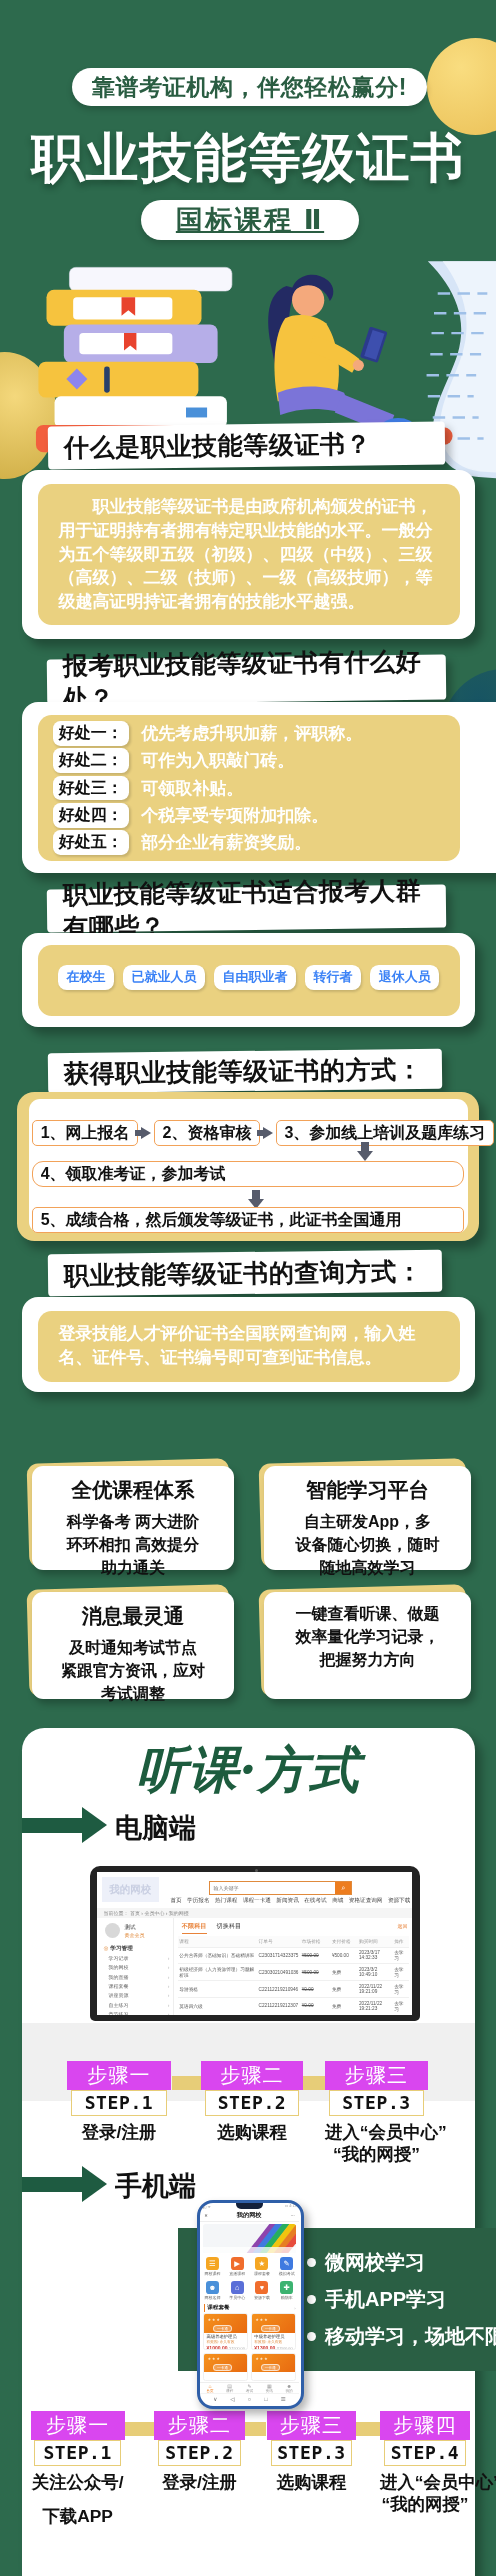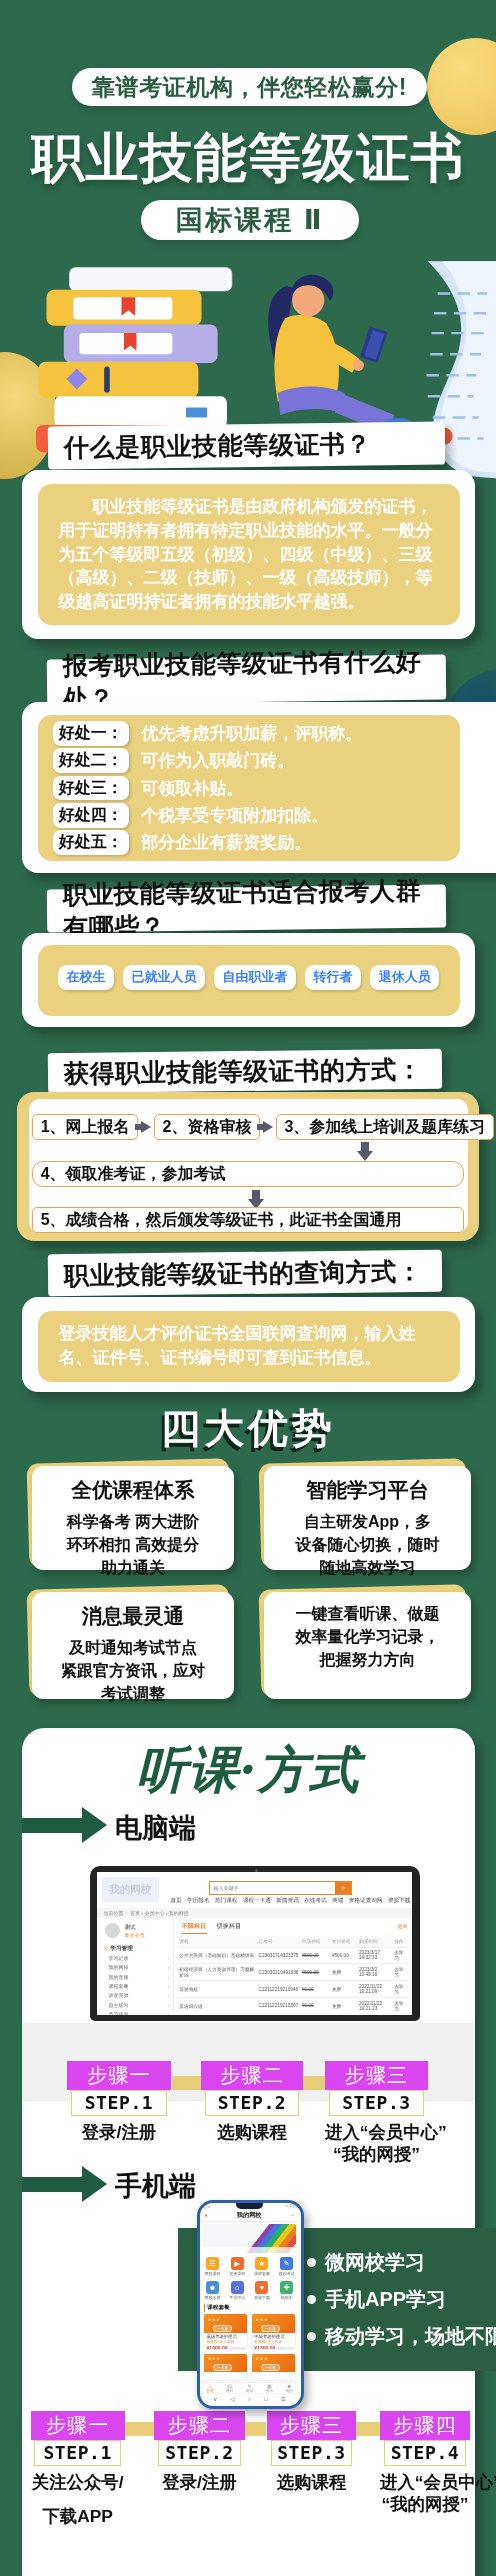--- a/index.html
+++ b/index.html
@@ -8,21 +8,21 @@
         font-family:"Liberation Sans","DejaVu Sans",sans-serif;}
   
   .blob{position:absolute;border-radius:50%;}
   .blob-sun{left:427px;top:38px;width:97px;height:97px;background:radial-gradient(circle at 35% 30%,#f9dd80,#eabf55);}
   .blob-left{left:-48px;top:352px;width:105px;height:127px;border-radius:50%;background:radial-gradient(circle at 60% 35%,#f4d87c,#caa83e);}
   .blob-teal{left:442px;top:669px;width:124px;height:124px;background:radial-gradient(circle at 30% 25%,#175463,#2c6650);}
   
   .pill{position:absolute;background:#fff;border-radius:25px;display:flex;align-items:center;justify-content:center;
         color:#2a5d42;font-weight:bold;box-shadow:0 3.7px 6.2px rgba(0,0,0,.18);}
   .pill.tagline{left:72px;top:68px;width:355px;height:38px;font-size:23px;letter-spacing:0.6px;align-items:center;}
-  .pill.badge{left:141px;top:200px;width:218px;height:40px;font-size:27px;letter-spacing:2.5px;}
+  .pill.badge{left:141px;top:200px;width:218px;height:40px;font-size:27px;letter-spacing:2.5px;text-decoration:underline;}
   .main-title{position:absolute;left:0;top:123px;width:496px;text-align:center;color:#fff;font-size:53px;font-weight:800;
         letter-spacing:1.2px;text-shadow:0 3.7px 6.2px rgba(10,40,25,.45);}
   
   .tcard{position:absolute;background:#fff;border-radius:3.7px;display:flex;align-items:center;
          box-shadow:5px 6.2px 8.7px rgba(0,0,0,.28);transform:rotate(-0.7deg);}
   .tcard .t{font-size:25px;font-weight:800;color:#111;padding-left:16px;letter-spacing:0.6px;}
   .wcard{position:absolute;background:#fff;border-radius:16px;box-shadow:6.2px 7.4px 10px rgba(0,0,0,.28);}
   .ybox{position:absolute;background:#ead180;border-radius:13.7px;color:#fff;font-weight:bold;}
   .ybox p{margin:0;font-size:17px;line-height:23.6px;padding:11.2px 21px;}
   .indent{text-indent:2em;}
@@ -37,21 +37,21 @@
   .tagrow{position:absolute;left:15.5px;top:12.4px;width:422px;height:71px;display:flex;align-items:flex-start;
           justify-content:center;gap:8.7px;padding-top:20px;}
   .tag{background:#fff;color:#3b82f6;font-size:13px;font-weight:800;border-radius:8.7px;padding:3.1px 8.7px;
        box-shadow:1.2px 1.9px 2.5px rgba(0,0,0,.15);white-space:nowrap;}
   
   .howcard{position:absolute;left:17.4px;top:1092px;width:462px;height:149px;background:#ead180;border-radius:17.4px;
            box-shadow:6.2px 7.4px 10px rgba(0,0,0,.28);}
   .howinner{position:absolute;left:11.2px;top:7.4px;width:439px;height:134px;background:#fff;border-radius:11.2px;}
   .stepbox{background:#fff;border:1.2px solid #f2a259;border-radius:5px;color:#111;font-size:16px;font-weight:800;
            display:flex;align-items:center;padding:0 7.4px;height:26px;white-space:nowrap;}
-  .hrow1{position:absolute;left:3.7px;top:15px;display:flex;align-items:center;}
+  .hrow1{position:absolute;left:3.7px;top:21px;display:flex;align-items:center;}
   .harrow{width:0;height:0;border-top:6.8px solid transparent;border-bottom:6.8px solid transparent;
           border-left:10px solid #565b6b;margin:0 3.1px;position:relative;}
   .harrow::before{content:"";position:absolute;left:-16px;top:-3.1px;width:7.4px;height:6.2px;background:#565b6b;}
   .varrow{position:absolute;width:8.7px;}
   .varrow .tail{width:7.4px;height:8.7px;background:#565b6b;margin:0 auto;}
   .varrow .head{width:0;height:0;border-left:8px solid transparent;border-right:8px solid transparent;
                 border-top:10px solid #565b6b;margin-left:-3.7px;}
   .wide{position:absolute;left:3.7px;width:432px;}
   
   .four-title{position:absolute;left:0;top:1401px;width:496px;text-align:center;color:#fff;font-size:40px;
@@ -299,21 +299,20 @@
 
   <div class="tcard" style="left:48px;top:1252px;width:394px;height:42px;">
     <span class="t">职业技能等级证书的查询方式：</span>
   </div>
   <div class="wcard" style="left:22px;top:1297px;width:453px;height:95px;">
     <div class="ybox" style="left:15.5px;top:14.3px;width:422px;height:71px;">
       <p>登录技能人才评价证书全国联网查询网，输入姓名、证件号、证书编号即可查到证书信息。</p>
     </div>
   </div>
 
-  <div class="four-title">四大优势</div>
   <div class="adv" style="left:32px;top:1466px;width:202px;height:104px;">
     <div class="advin">
       <h3>全优课程体系</h3>
       <p>科学备考 两大进阶</p>
       <p>环环相扣 高效提分</p>
       <p>助力通关</p>
     </div>
   </div>
   <div class="adv" style="left:264px;top:1466px;width:207px;height:104px;">
     <div class="advin">

